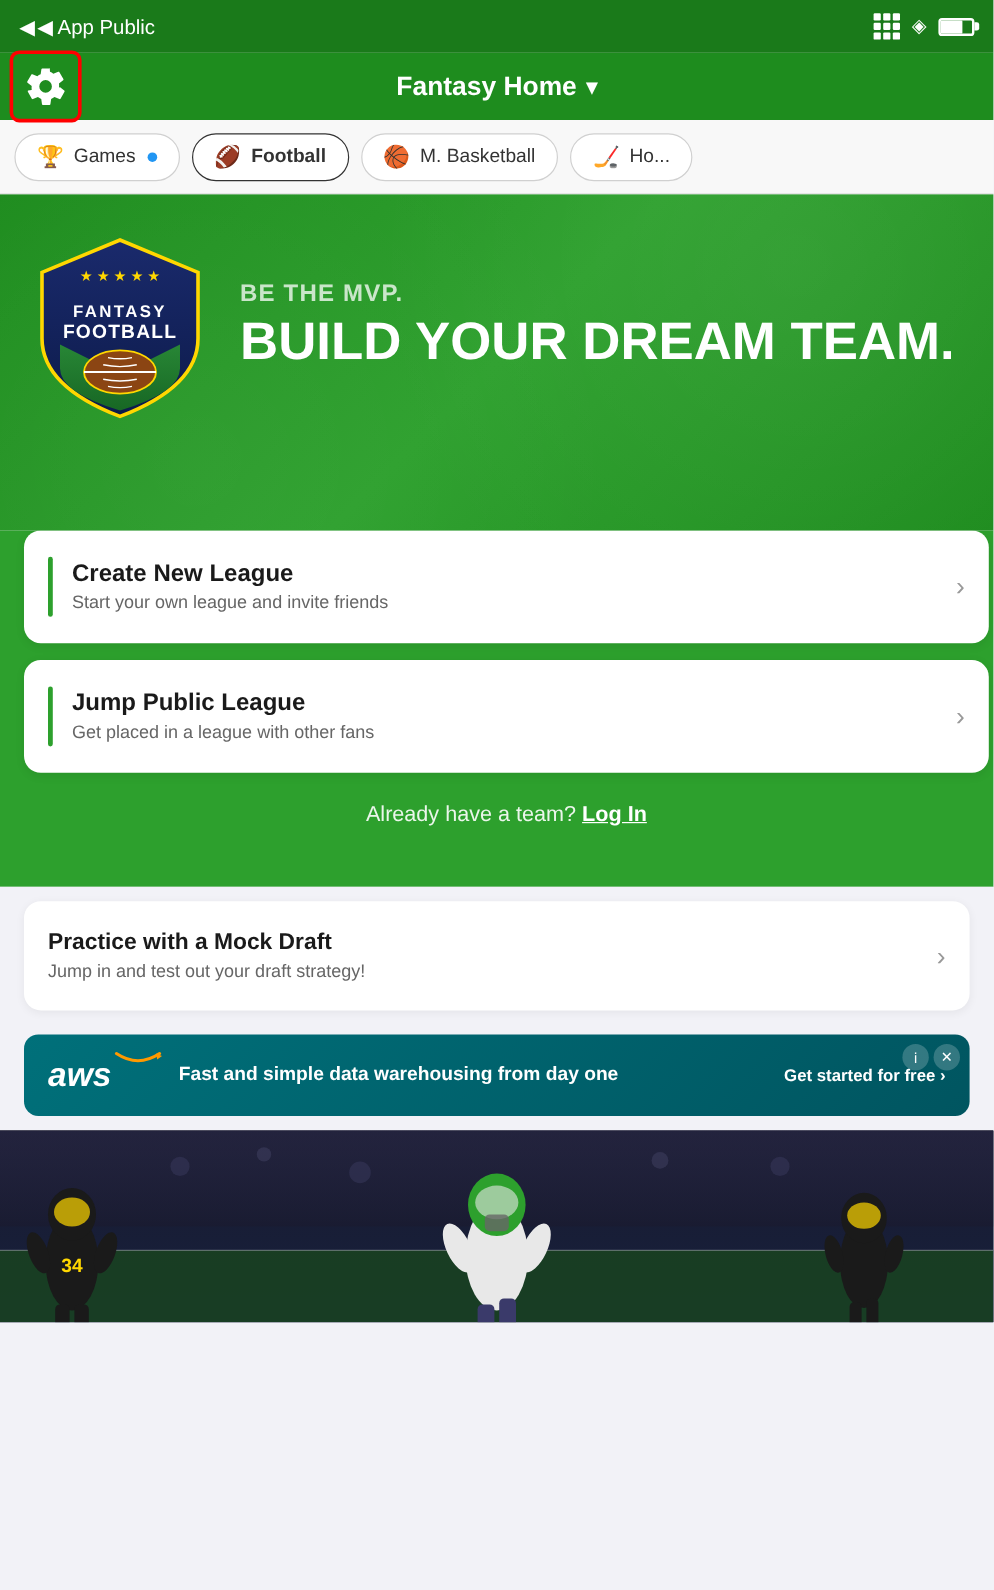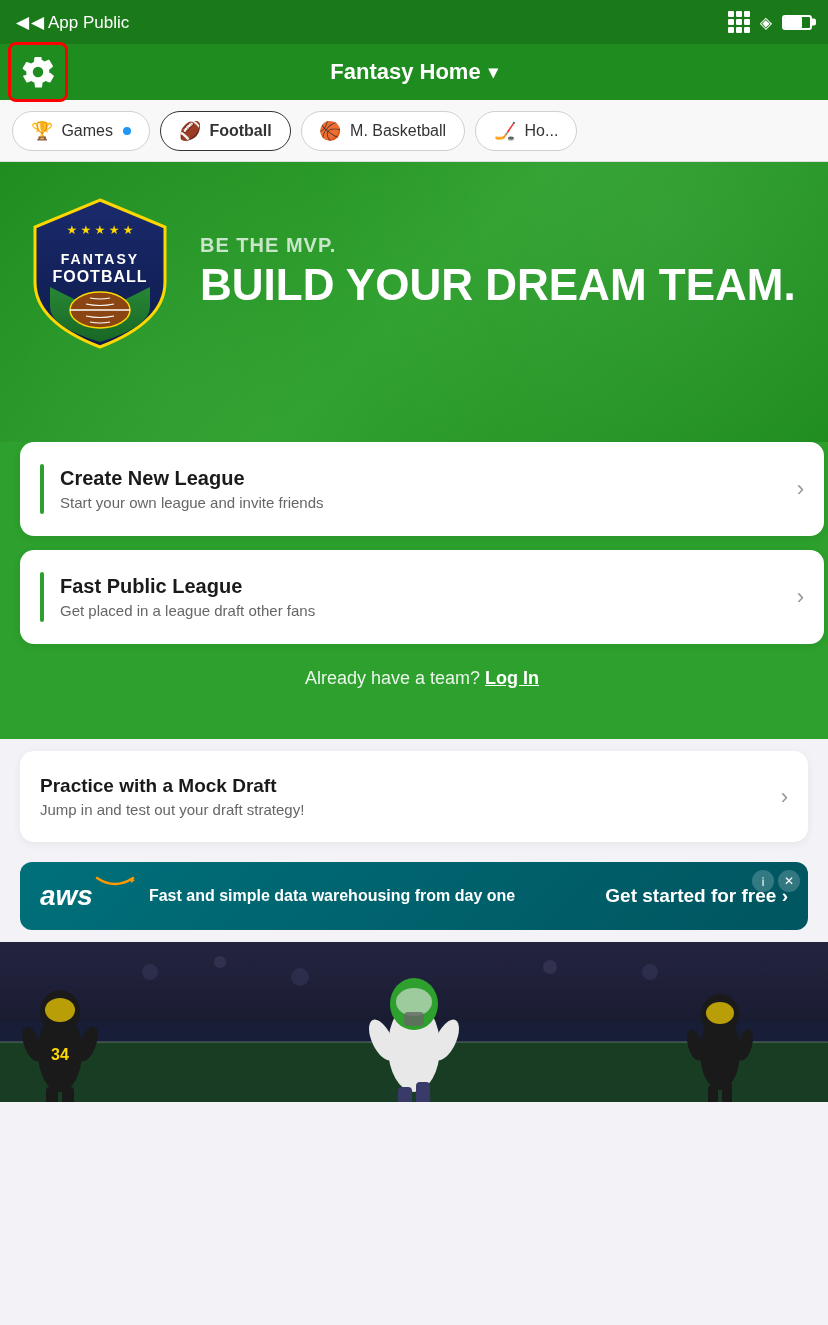--- a/index.html
+++ b/index.html
@@ -309,21 +309,21 @@
       flex-direction: row;
     }
     .ad-text {
       color: white;
       font-size: 16px;
       font-weight: 600;
       line-height: 1.4;
     }
     .ad-cta {
       color: white;
-      font-size: 19px;
+      font-size: 14px;
       font-weight: 600;
       text-align: right;
     }
     .ad-info-close {
       position: absolute;
       top: 8px;
       right: 8px;
       display: flex;
       gap: 4px;
     }
@@ -495,22 +495,22 @@
     <div class="card-text">
       <div class="card-title">Create New League</div>
       <div class="card-subtitle">Start your own league and invite friends</div>
     </div>
     <span class="card-chevron">›</span>
   </div>
 
   <div class="card">
     <div class="card-left-bar"></div>
     <div class="card-text">
-      <div class="card-title">Fast Public League</div>
-      <div class="card-subtitle">Get placed in a league draft other fans</div>
+      <div class="card-title">Jump Public League</div>
+      <div class="card-subtitle">Get placed in a league with other fans</div>
     </div>
     <span class="card-chevron">›</span>
   </div>
 
   <div class="already-team">
     <span>Already have a team?</span>
     <span> </span>
     <span class="login-link">Log In</span>
   </div>
 </div>

